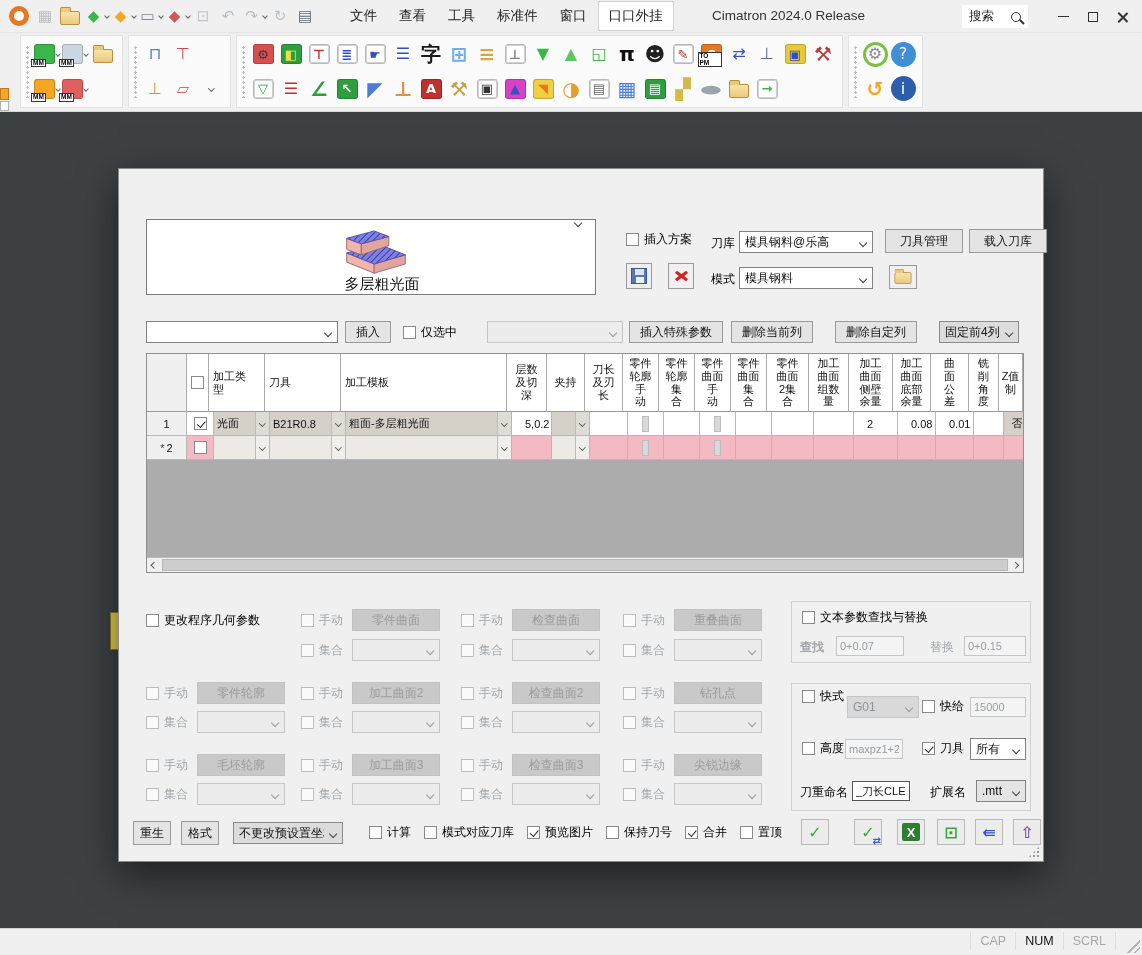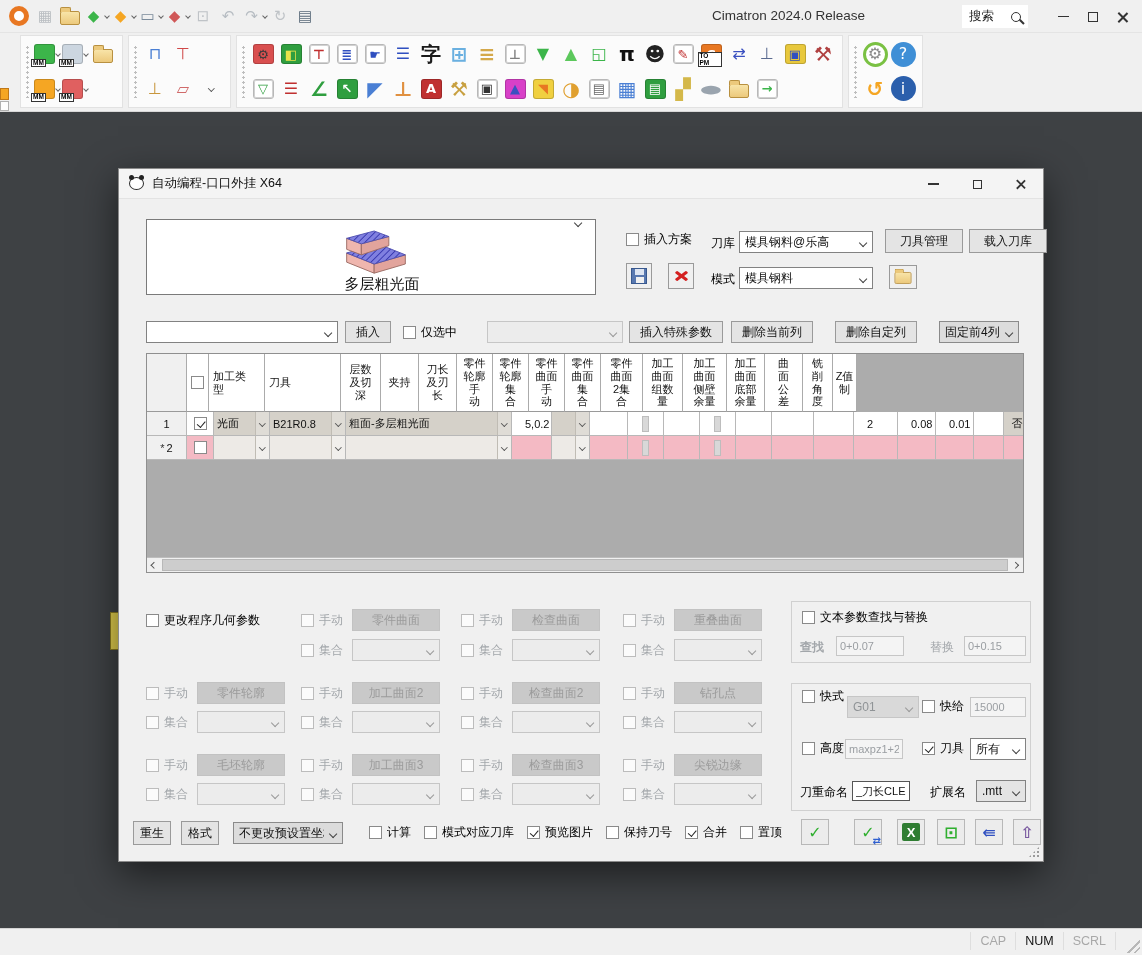--- a/index.html
+++ b/index.html
@@ -207,20 +207,28 @@
         <span class="icbox">
           <span class="g" style="color: rgb(191, 195, 199);">↻</span>
         </span>
       </span>
       <span class="tbi">
         <span class="icbox">
           <span class="g" style="color: rgb(90, 106, 122);">▤</span>
         </span>
       </span>
     </span>
+  <nav class="menus">
+      <span class="menu-item">文件</span>
+      <span class="menu-item">查看</span>
+      <span class="menu-item">工具</span>
+      <span class="menu-item">标准件</span>
+      <span class="menu-item">窗口</span>
+      <span class="menu-item active">口口外挂</span>
+    </nav>
   <span class="wtitle">Cimatron 2024.0  Release</span>
   <span class="searchbox">
     <span class="stext">搜索</span>
     <span class="mag"></span>
   </span>
   <span class="wbtns">
     <span class="wbtn">
         <span class="ic-min"></span>
       </span>
     <span class="wbtn">
@@ -550,35 +558,20 @@
 <div class="statusbar">
   <span class="sind">
       <span class="sind-cell">CAP</span>
       <span class="sind-cell on">NUM</span>
       <span class="sind-cell">SCRL</span>
     </span>
   <span class="grip"></span>
 </div>
 
 <div class="dialog" id="dlg">
-  <div class="dtitle">
-    <span class="panda"></span>
-    <span class="dtext">自动编程-口口外挂 X64</span>
-    <span class="dbtns">
-      <span class="dbtn">
-          <span class="ic-min"></span>
-        </span>
-      <span class="dbtn">
-          <span class="ic-max"></span>
-        </span>
-      <span class="dbtn">
-          <span class="ic-close"></span>
-        </span>
-    </span>
-  </div>
 
   <div class="preset" style="left:27px;top:50px;width:450px;height:76px;">
     <svg width="76" height="60" viewBox="0 0 76 60">
       <defs>
         <pattern id="ht" width="5" height="5" patternUnits="userSpaceOnUse" patternTransform="rotate(45)">
           <rect width="5" height="5" fill="#8080e0"></rect>
           <line x1="0" y1="0" x2="0" y2="5" stroke="#3838b0" stroke-width="2"></line>
         </pattern>
       </defs>
       <polygon points="6,36 36,48 36,58 6,46" fill="#efb6ae" stroke="#9a6a62"></polygon>
@@ -642,20 +635,21 @@
   </div>
 
   <div class="grid" id="grid">
 
   <div class="g-hrow">
         <div class="g-th rowhdr" style="width: 40px;"></div>
         <div class="g-th" style="width: 22px;"><span class="cb"></span></div>
         <div class="g-th lft" style="width: 56px;"><span>加工类
 型</span></div>
         <div class="g-th lft" style="width: 76px;"><span>刀具</span></div>
+        <div class="g-th lft" style="width: 166px;"><span>加工模板</span></div>
         <div class="g-th" style="width: 40px;"><span>层数
 及切
 深</span></div>
         <div class="g-th" style="width: 38px;"><span>夹持</span></div>
         <div class="g-th" style="width: 38px;"><span>刀长
 及刃
 长</span></div>
         <div class="g-th" style="width: 36px;"><span>零件
 轮廓
 手

